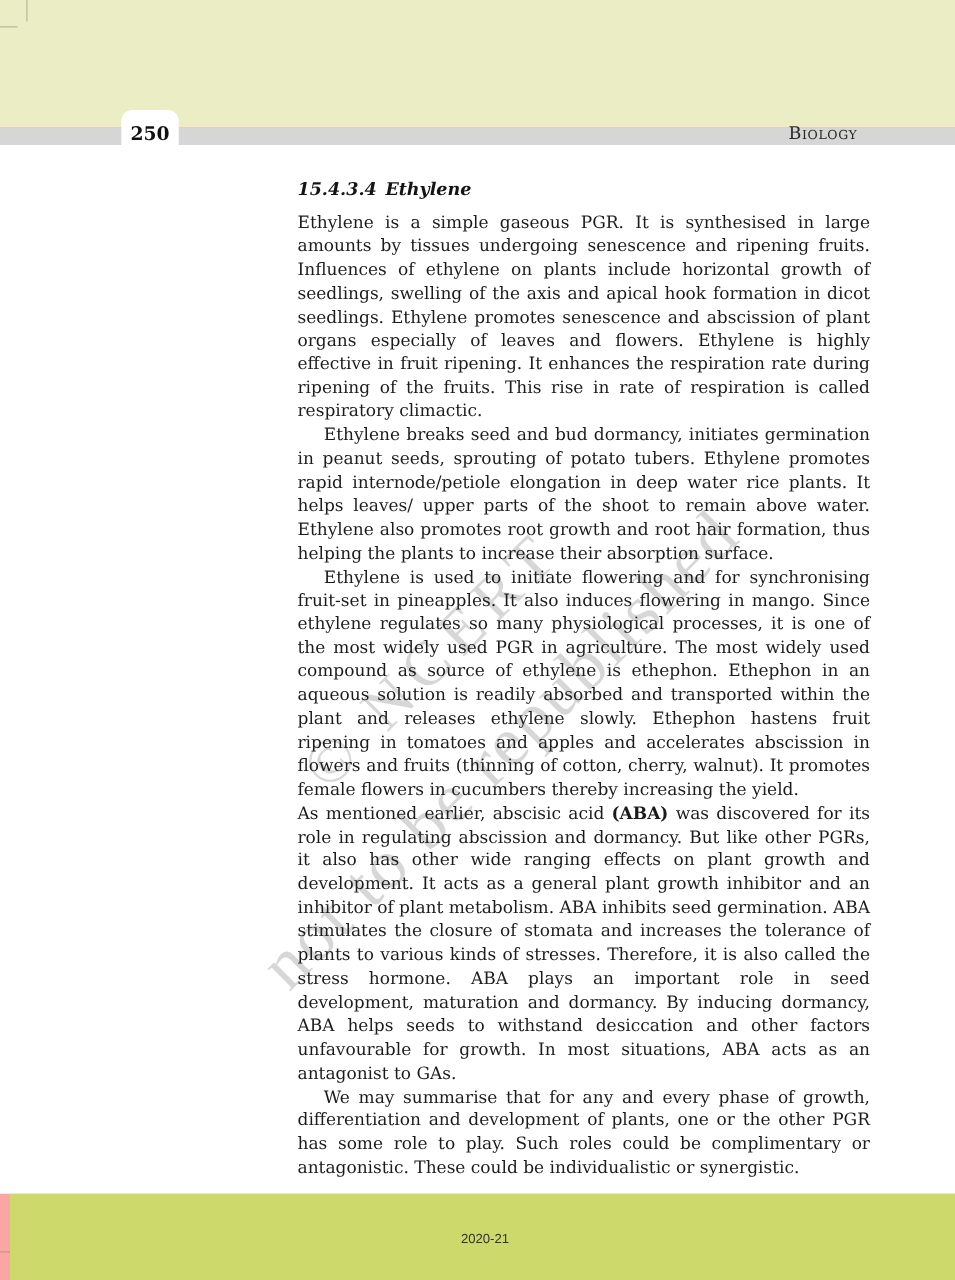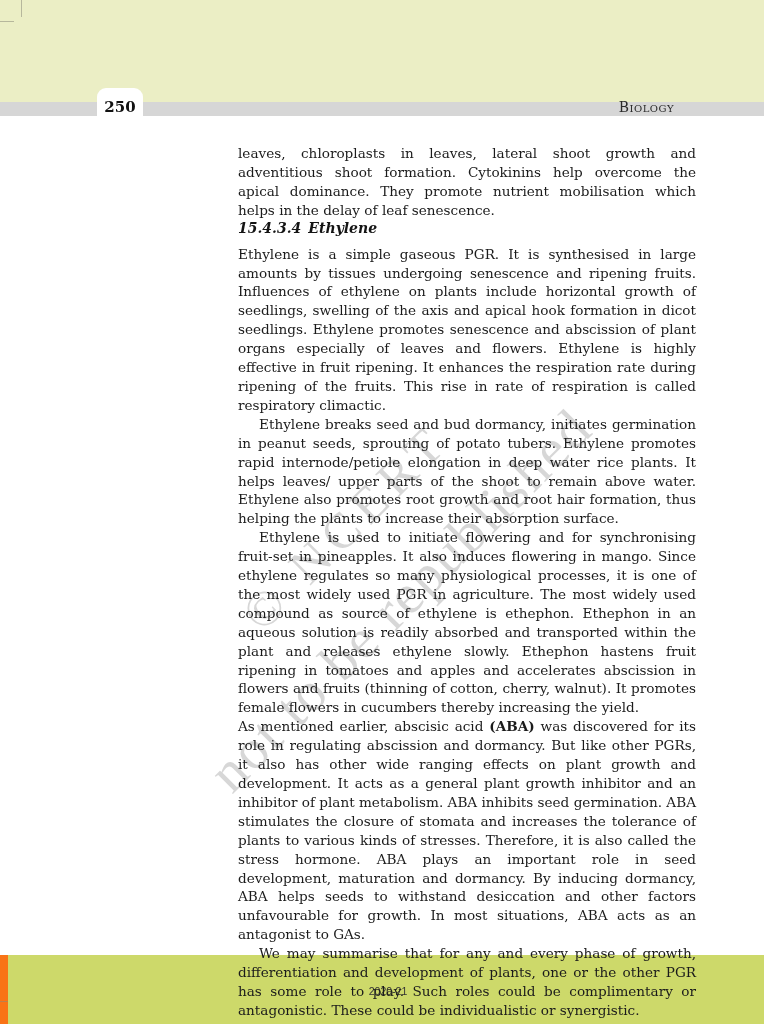--- a/index.html
+++ b/index.html
@@ -1,23 +1,23 @@
 <!DOCTYPE html>
 <html><head>
 <meta charset="utf-8">
 <style>
   html,body{margin:0;padding:0;background:#fff;}
-  .page{position:relative;width:764px;height:1024px;background:#f97316;overflow:hidden;
+  .page{position:relative;width:764px;height:1024px;background:#fca5a5;overflow:hidden;
         font-family:"DejaVu Serif",serif;}
   .band-top{position:absolute;top:0;left:0;width:764px;height:102px;background:#ebeec5;}
   .header-bar{position:absolute;top:102px;left:0;width:764px;height:14px;background:#d6d6d6;}
   .page-tab{position:absolute;left:97px;top:88px;width:46px;height:28px;background:#ffffff;
             border-radius:9px 9px 0 0;display:flex;align-items:flex-end;justify-content:center;}
   .page-num{font-weight:bold;font-size:15px;line-height:1;padding-bottom:1px;color:#111;}
-  .subject{position:absolute;top:100px;right:90px;font-size:14px;line-height:14px;
+  .subject{position:absolute;top:100px;right:78px;font-size:14px;line-height:14px;
            font-variant:small-caps;letter-spacing:0.5px;color:#2a2a2a;margin-left:32px;}
   .content{position:absolute;top:116px;left:0;width:764px;bottom:69px;background:#fff;}
   .text-col{position:relative;z-index:1;margin:28px 68px 0 238px;}
   p.para{margin:0;font-size:13.6px;line-height:18.9px;text-align:justify;color:#1b1b1b;}
   p.indent{text-indent:21px;}
   h3.section{margin:0 0 9px;font-size:14px;font-style:italic;font-weight:bold;color:#141414;}
   h3.section .sec-title{margin-left:7px;}
   b.inline-bold{font-weight:bold;margin-top:12px;}
   .wm{position:absolute;z-index:0;font-family:"Liberation Serif",serif;
       color:rgba(150,150,150,0.38);white-space:nowrap;pointer-events:none;}
@@ -56,21 +56,20 @@
 
   <span class="subject">Biology</span>
 
   <div class="content">
 
     <span class="wm wm1">© NCERT</span>
     <span class="wm wm2">not to be republished</span>
 
     <div class="text-col">
 
-      <p class="para">leaves, chloroplasts in leaves, lateral shoot growth and adventitious shoot formation. Cytokinins help overcome the apical dominance. They promote nutrient mobilisation which helps in the delay of leaf senescence.</p>
 
       <h3 class="section">
         <span class="sec-num">15.4.3.4</span><span class="sec-title">Ethylene</span>
       </h3>
 
       <p class="para">Ethylene is a simple gaseous PGR. It is synthesised in large amounts by tissues undergoing senescence and ripening fruits. Influences of ethylene on plants include horizontal growth of seedlings, swelling of the axis and apical hook formation in dicot seedlings. Ethylene promotes senescence and abscission of plant organs especially of leaves and flowers. Ethylene is highly effective in fruit ripening. It enhances the respiration rate during ripening of the fruits. This rise in rate of respiration is called respiratory climactic.</p>
 
       <p class="para indent">Ethylene breaks seed and bud dormancy, initiates germination in peanut seeds, sprouting of potato tubers. Ethylene promotes rapid internode/petiole elongation in deep water rice plants. It helps leaves/ upper parts of the shoot to remain above water. Ethylene also promotes root growth and root hair formation, thus helping the plants to increase their absorption surface.</p>
 
       <p class="para indent">Ethylene is used to initiate flowering and for synchronising fruit-set in pineapples. It also induces flowering in mango. Since ethylene regulates so many physiological processes, it is one of the most widely used PGR in agriculture. The most widely used compound as source of ethylene is ethephon. Ethephon in an aqueous solution is readily absorbed and transported within the plant and releases ethylene slowly. Ethephon hastens fruit ripening in tomatoes and apples and accelerates abscission in flowers and fruits (thinning of cotton, cherry, walnut). It promotes female flowers in cucumbers thereby increasing the yield.</p>

